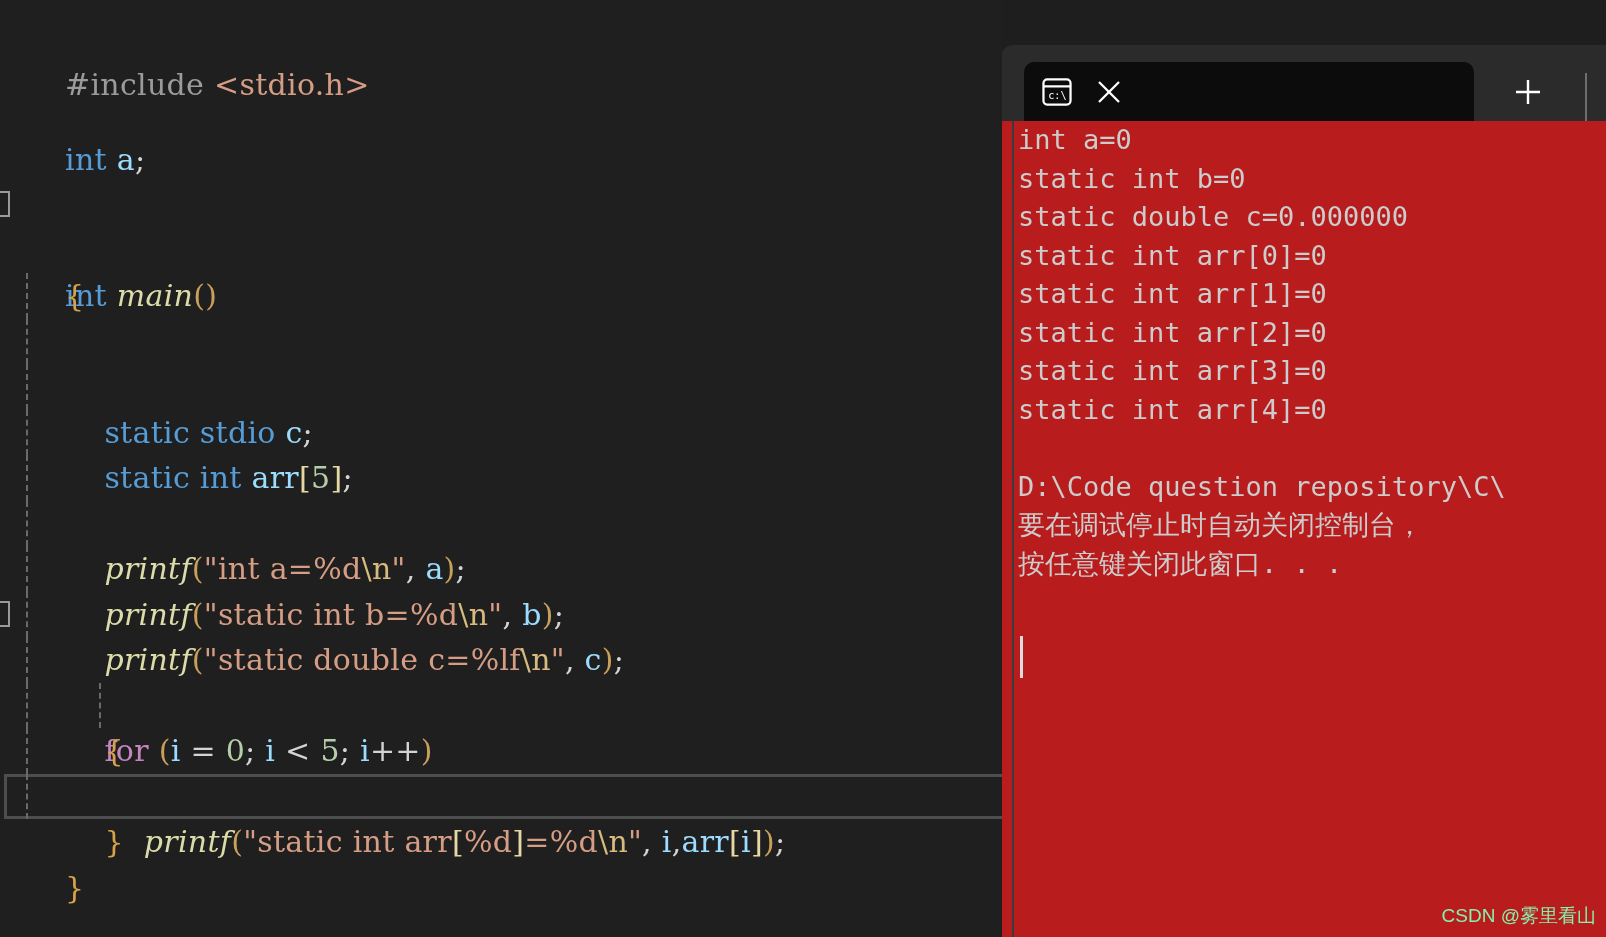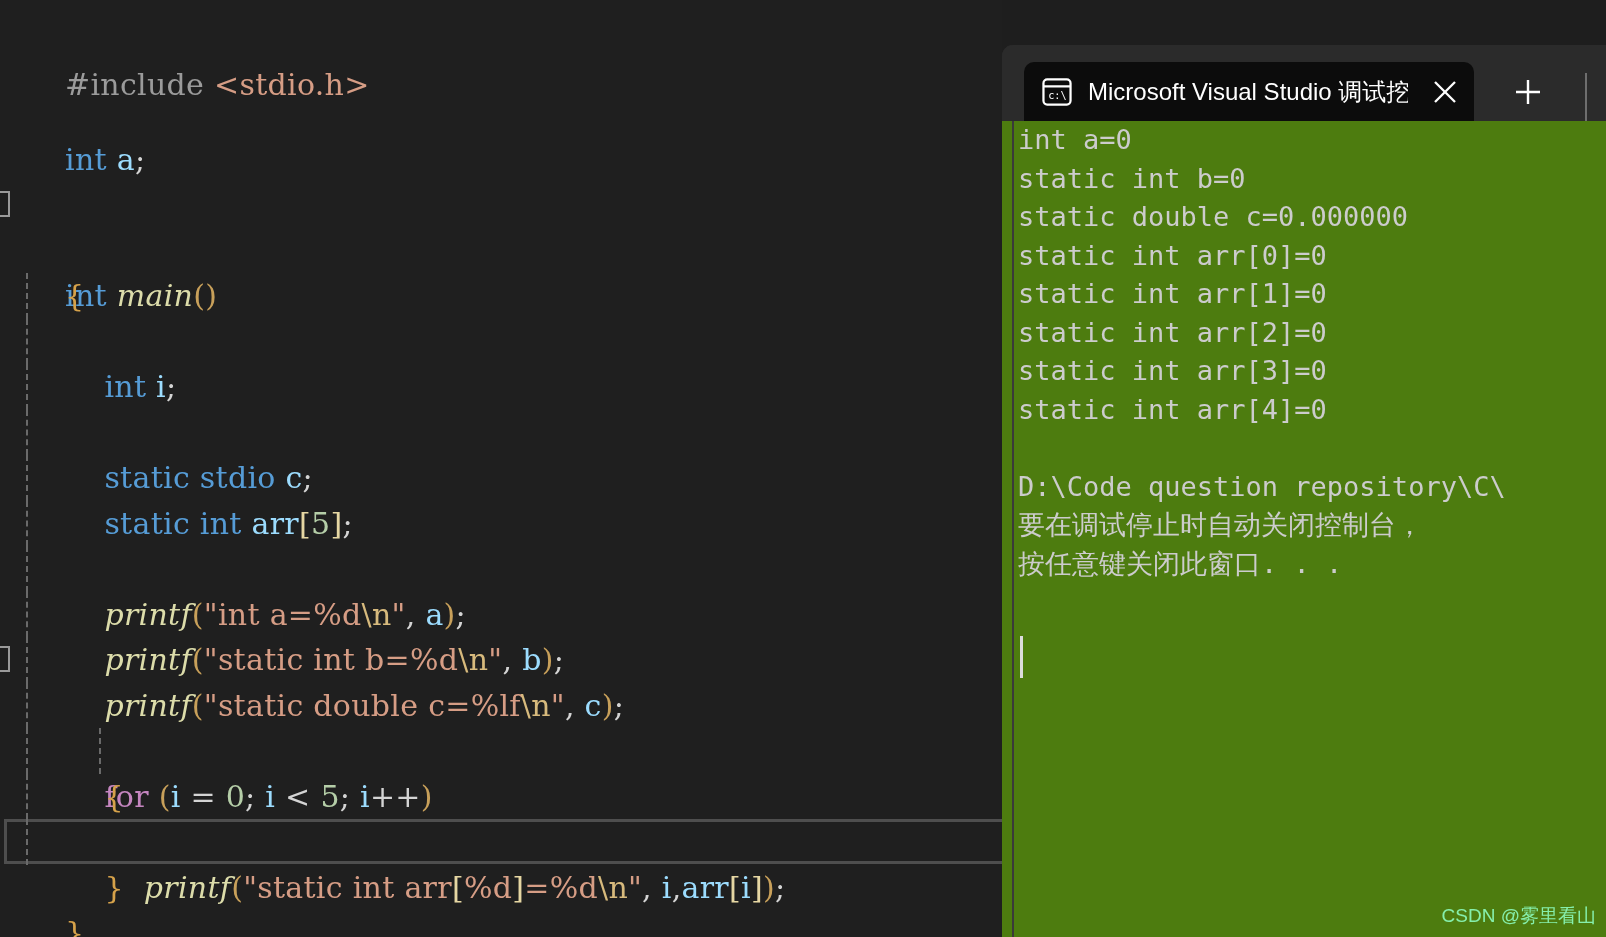--- a/index.html
+++ b/index.html
@@ -142,21 +142,21 @@
   #tab-sep {
     position: absolute;
     left: 583px; top: 28px;
     width: 2px; height: 48px;
     background: #6e6e6e;
   }
   #console-body {
     position: absolute;
     left: 0; top: 76px;
     width: 604px; height: 816px;
-    background: #4d7c0f;
+    background: #b91c1c;
     overflow: hidden;
   }
   #console-leftborder {
     position: absolute;
     left: 10px; top: 0;
     width: 2px; height: 816px;
     background: #3a3a3a;
   }
   #console-text {
     position: absolute;
@@ -207,24 +207,20 @@
 
     <div class="code-line">
       <span class="foldbox" style="left:-8px;"></span>
       <span class="txt"><span class="c-kw">int</span> <span class="c-fn">main</span><span class="c-paren">()</span></span>
     </div>
 
     <div class="code-line">
       <span class="txt"><span class="c-brace">{</span></span>
     </div>
 
-    <div class="code-line">
-      <span class="guide g1"></span>
-      <span class="txt">    <span class="c-kw">int</span> <span class="c-var">i</span><span class="c-punct">;</span></span>
-    </div>
 
     <div class="code-line">
       <span class="guide g1"></span>
     </div>
 
     <div class="code-line">
       <span class="guide g1"></span>
       <span class="txt">    <span class="c-kw">static</span> <span class="c-kw">stdio</span> <span class="c-var">c</span><span class="c-punct">;</span></span>
     </div>
 
@@ -291,21 +287,20 @@
 <div id="console-win">
 
   <div id="tabstrip">
 
     <div id="tab">
       <svg id="term-icon" viewBox="0 0 32 30">
         <rect x="1.5" y="1.5" width="29" height="27" rx="4" ry="4" fill="none" stroke="#ffffff" stroke-width="2.4"></rect>
         <line x1="1.5" y1="9" x2="30.5" y2="9" stroke="#ffffff" stroke-width="2.2"></line>
         <text x="6.5" y="23" font-family="'DejaVu Sans Mono', monospace" font-size="11" fill="#ffffff">c:\</text>
       </svg>
-      <span id="tab-title">Microsoft Visual Studio 调试挖</span>
       <span id="tab-close">
         <svg width="30" height="30" viewBox="0 0 30 30">
           <line x1="5" y1="5" x2="25" y2="25" stroke="#ffffff" stroke-width="2.3"></line>
           <line x1="25" y1="5" x2="5" y2="25" stroke="#ffffff" stroke-width="2.3"></line>
         </svg>
       </span>
     </div>
 
     <div id="new-tab">
       <svg width="36" height="36" viewBox="0 0 36 36">

